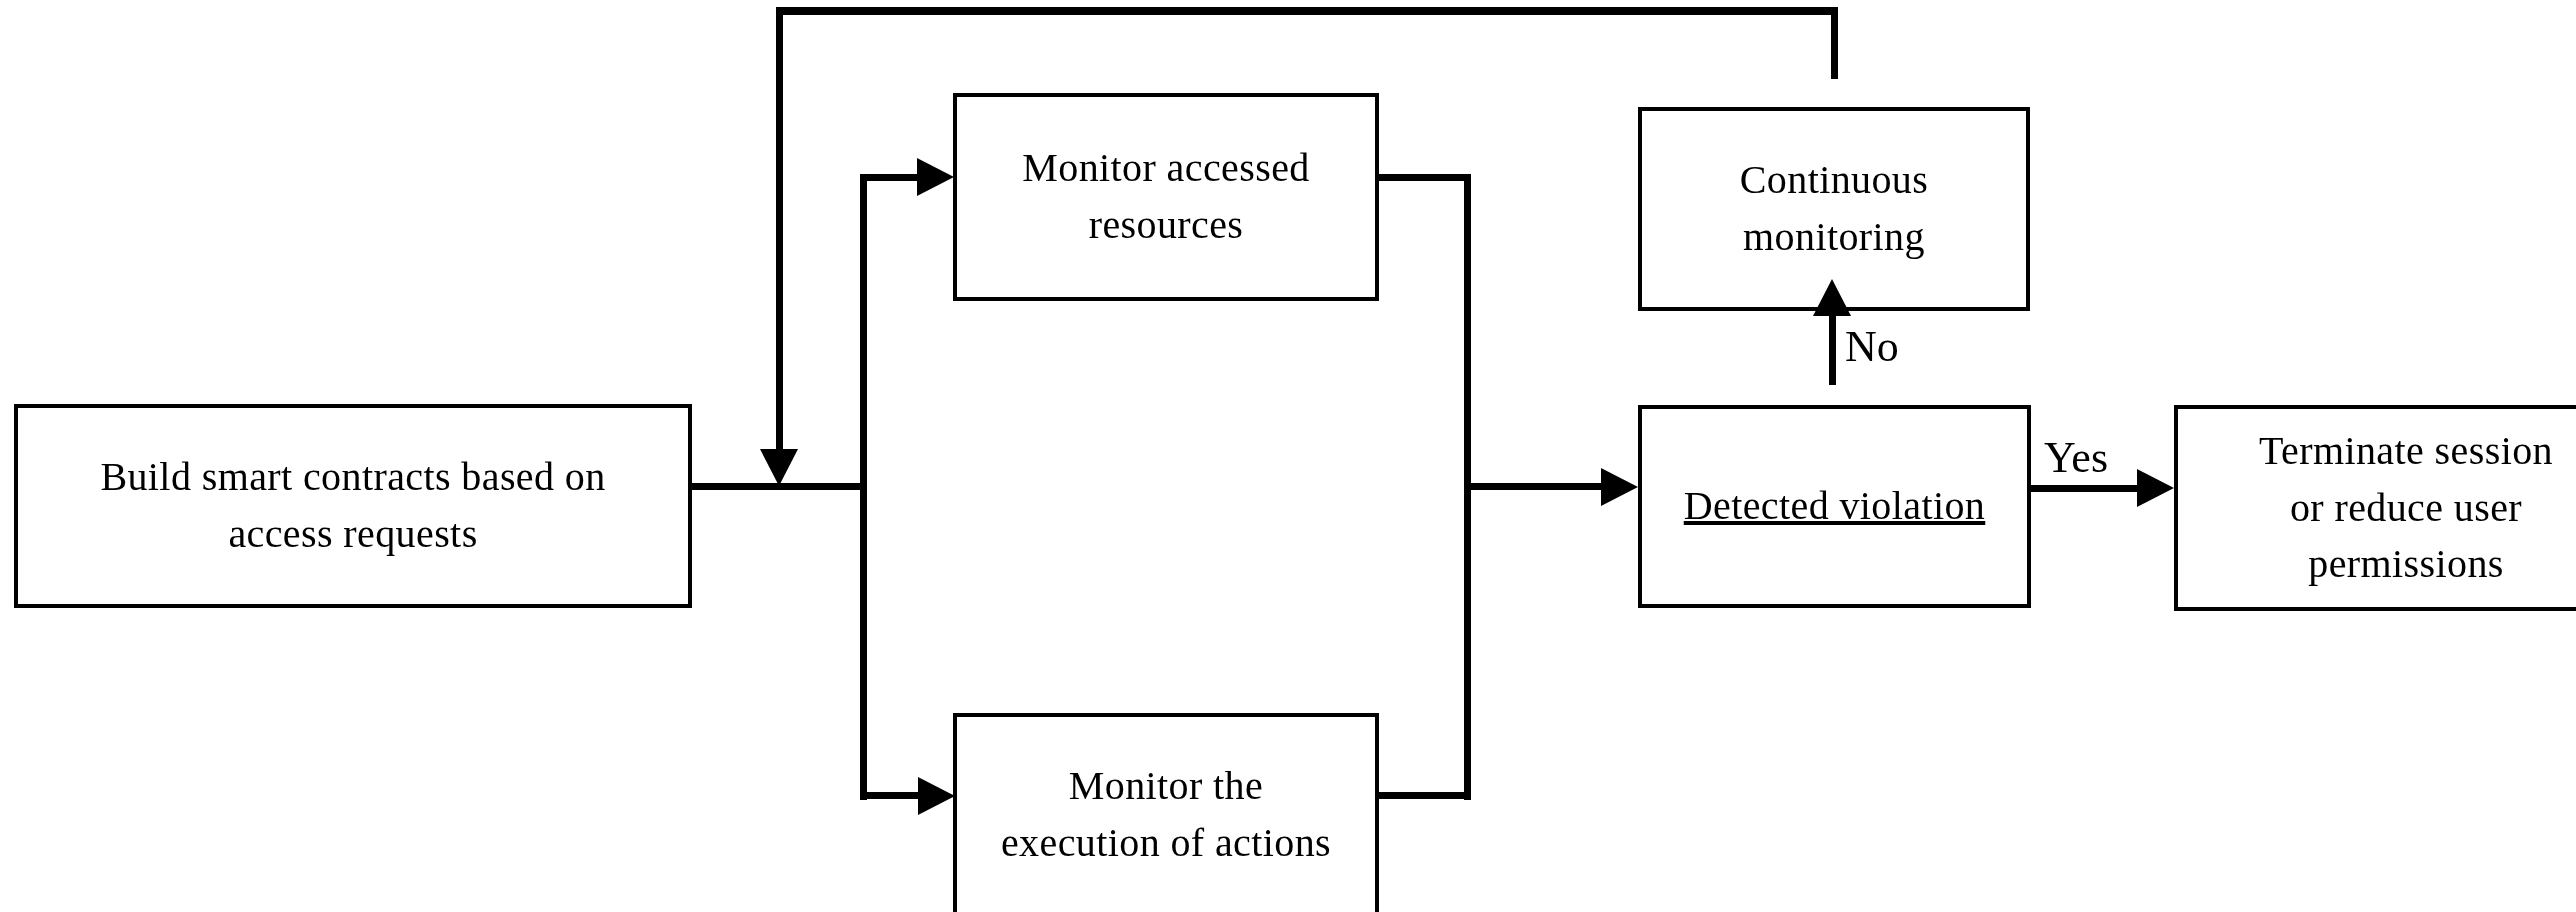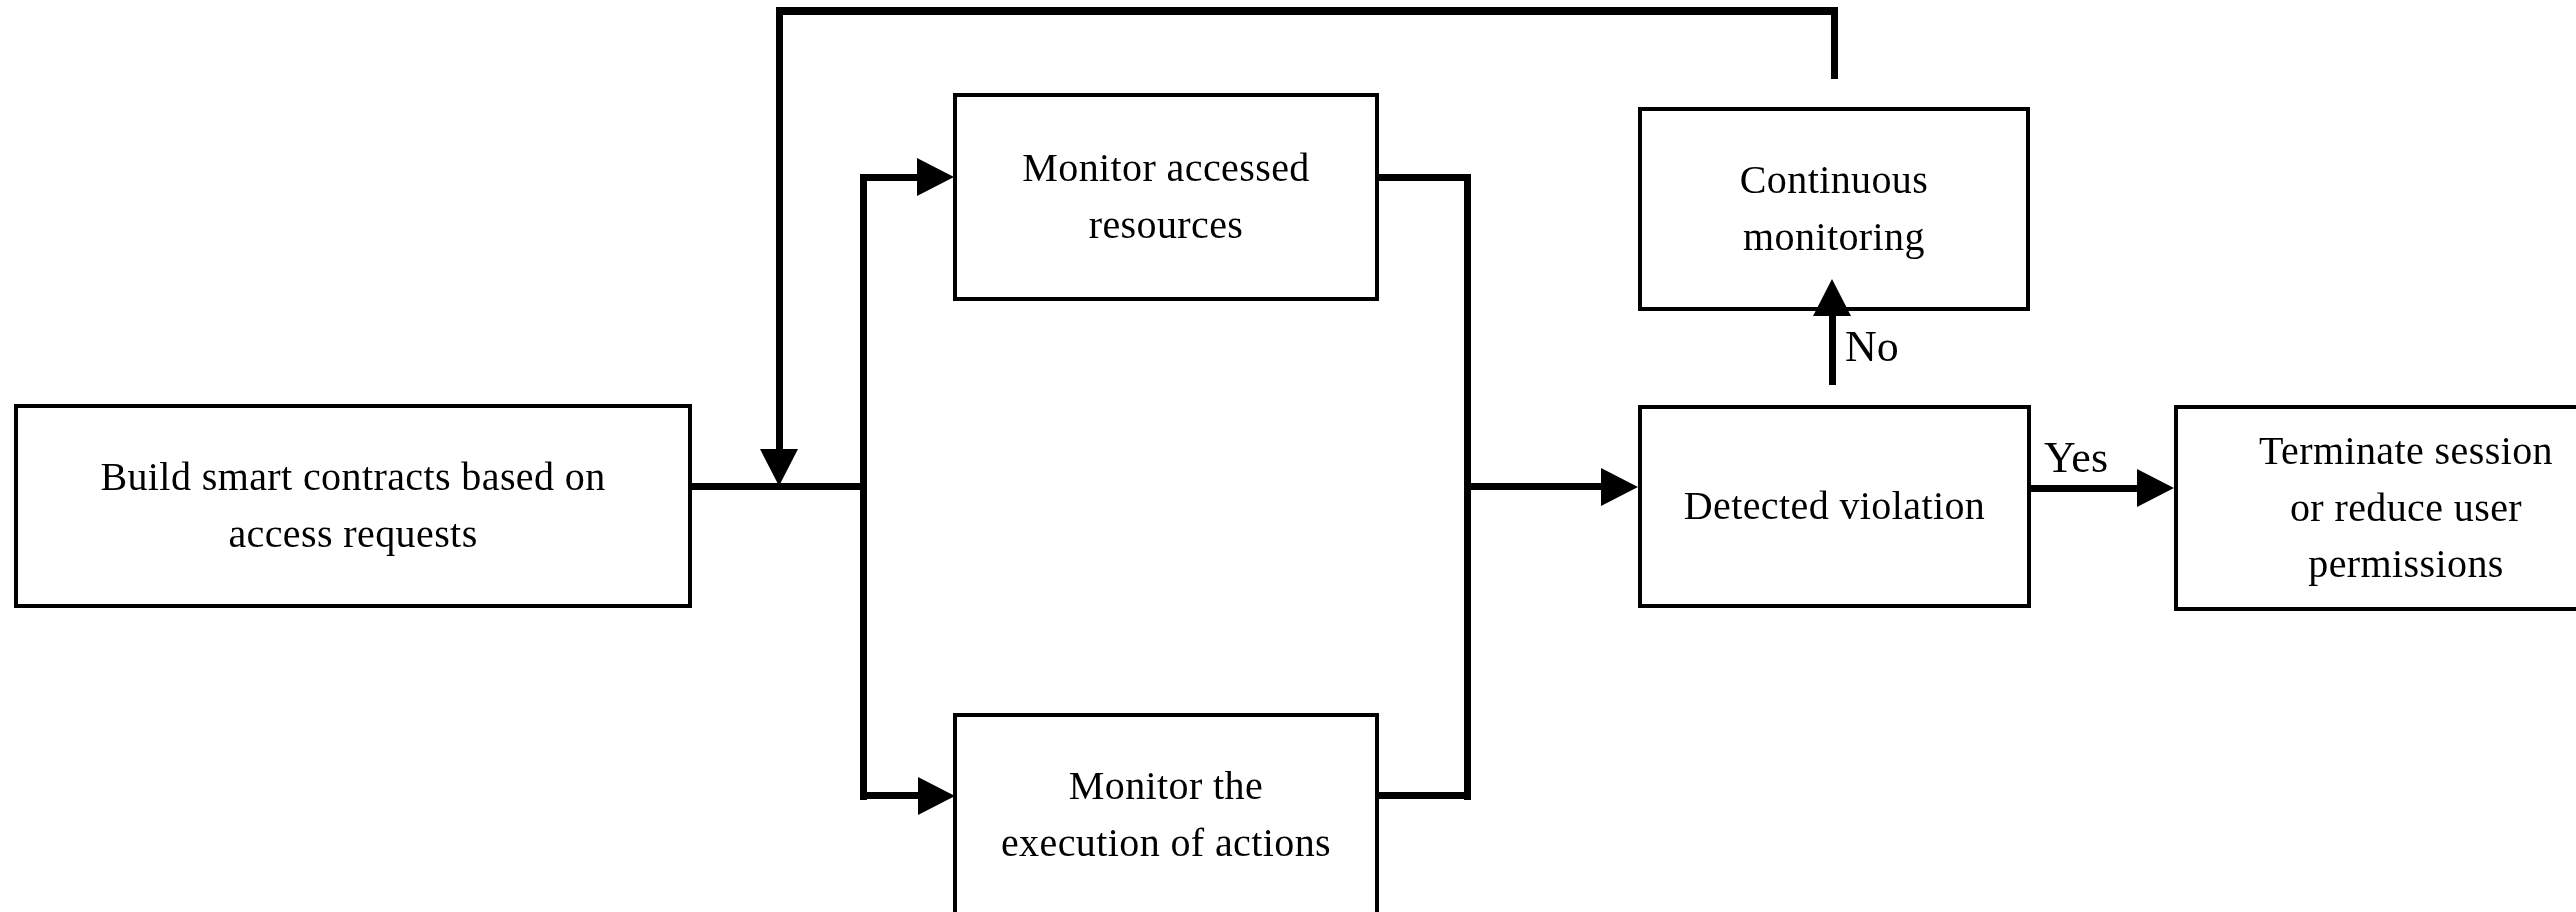--- a/index.html
+++ b/index.html
@@ -61,21 +61,21 @@
     font-size: 44px;
     line-height: 1;
     white-space: nowrap;
   }
 
   
   #node-build     { left: 14px;   top: 385px; width: 678px; height: 204px; }
   #node-mon-res   { left: 953px; top: 74px;  width: 426px; height: 208px; }
   #node-mon-act   { left: 953px; top: 694px; width: 426px; height: 204px; }
   #node-cont      { left: 1638px; top: 88px;  width: 392px; height: 204px; }
-  #node-detect    { left: 1638px; top: 386px; width: 393px; height: 203px; }
+  #node-detect    { left: 1638px; top: 386px; width: 393px; height: 203px; text-decoration: underline; }
   #node-term      { left: 2174px; top: 386px; width: 464px; height: 206px; }
 
   
   #seg-build-out      { left: 691px;  top: 483px; width: 173px;  height: 7px; }
   #seg-split-vert     { left: 860px;  top: 174px; width: 7px;    height: 626px; }
   #seg-branch-top     { left: 864px;  top: 174px; width: 54px;   height: 7px; }
   #seg-branch-bottom  { left: 864px;  top: 792px; width: 55px;   height: 7px; }
   #seg-monres-out     { left: 1378px; top: 174px; width: 93px;  height: 7px; }
   #seg-merge-vert     { left: 1464px; top: 174px; width: 7px;    height: 626px; }
   #seg-monact-out     { left: 1378px; top: 792px; width: 93px;  height: 7px; }

